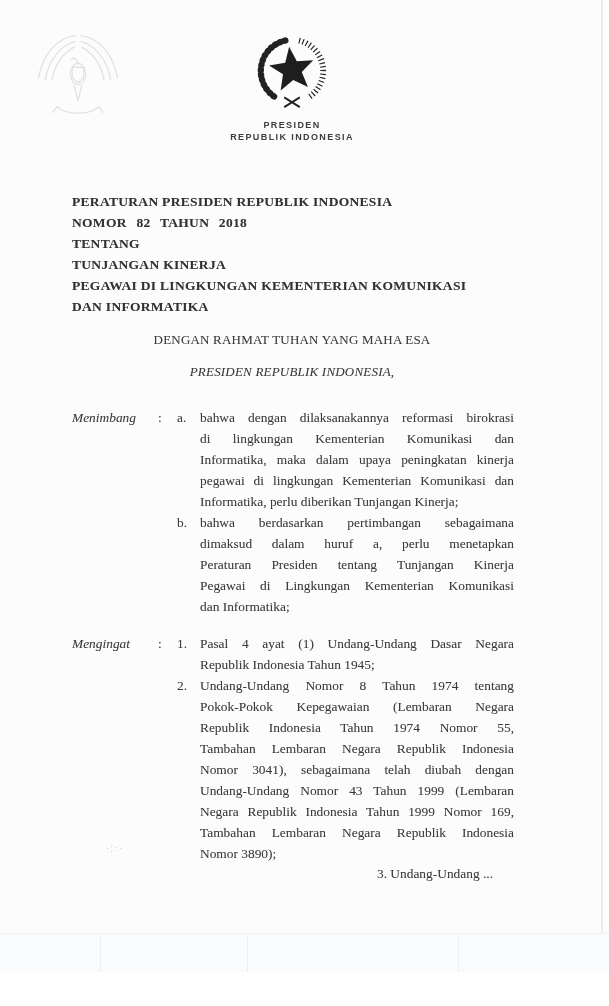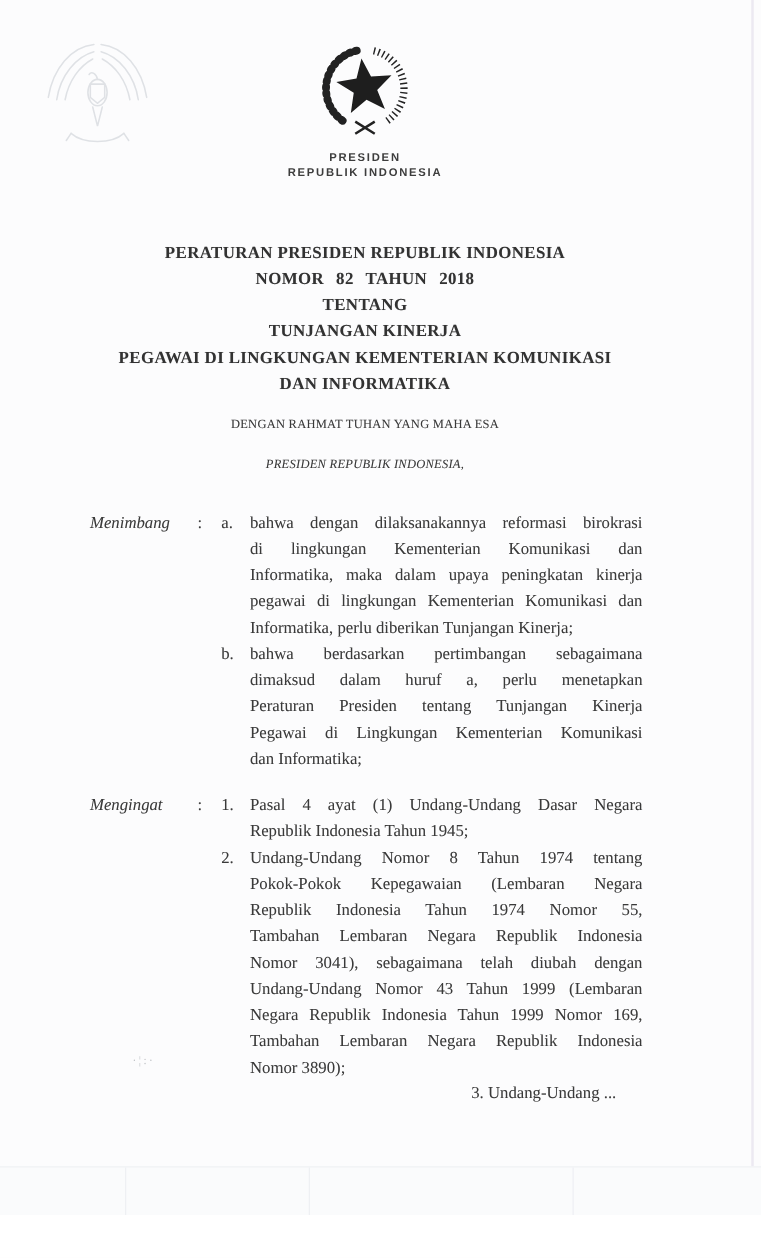--- a/index.html
+++ b/index.html
@@ -46,36 +46,36 @@
     letter-spacing: 1.4px;
     line-height: 11.5px;
     color: #3d3d3d;
   }
 
   
   .title-block {
     position: absolute;
     left: 72px; top: 191px;
     width: 440px;
-    text-align: center;
+    text-align: left;
     font-weight: bold;
     font-size: 13.5px;
     line-height: 21px;
     letter-spacing: 0.3px;
     color: #323232;
     text-shadow: 0 0 0.6px rgba(50,50,50,0.25);
   }
   .title-block .nomor-line { word-spacing: 6px; }
 
   .preamble {
     position: absolute;
     left: 72px;
     width: 440px;
     text-align: center;
-    font-size: 10px;
+    font-size: 13px;
     line-height: 21px;
     letter-spacing: 0.2px;
     text-shadow: 0 0 0.5px rgba(58,58,58,0.22);
   }
   .preamble.invocation { top: 329px; }
   .preamble.enacting   { top: 361px; font-style: italic; }
 
   
   .clause {
     position: absolute;

